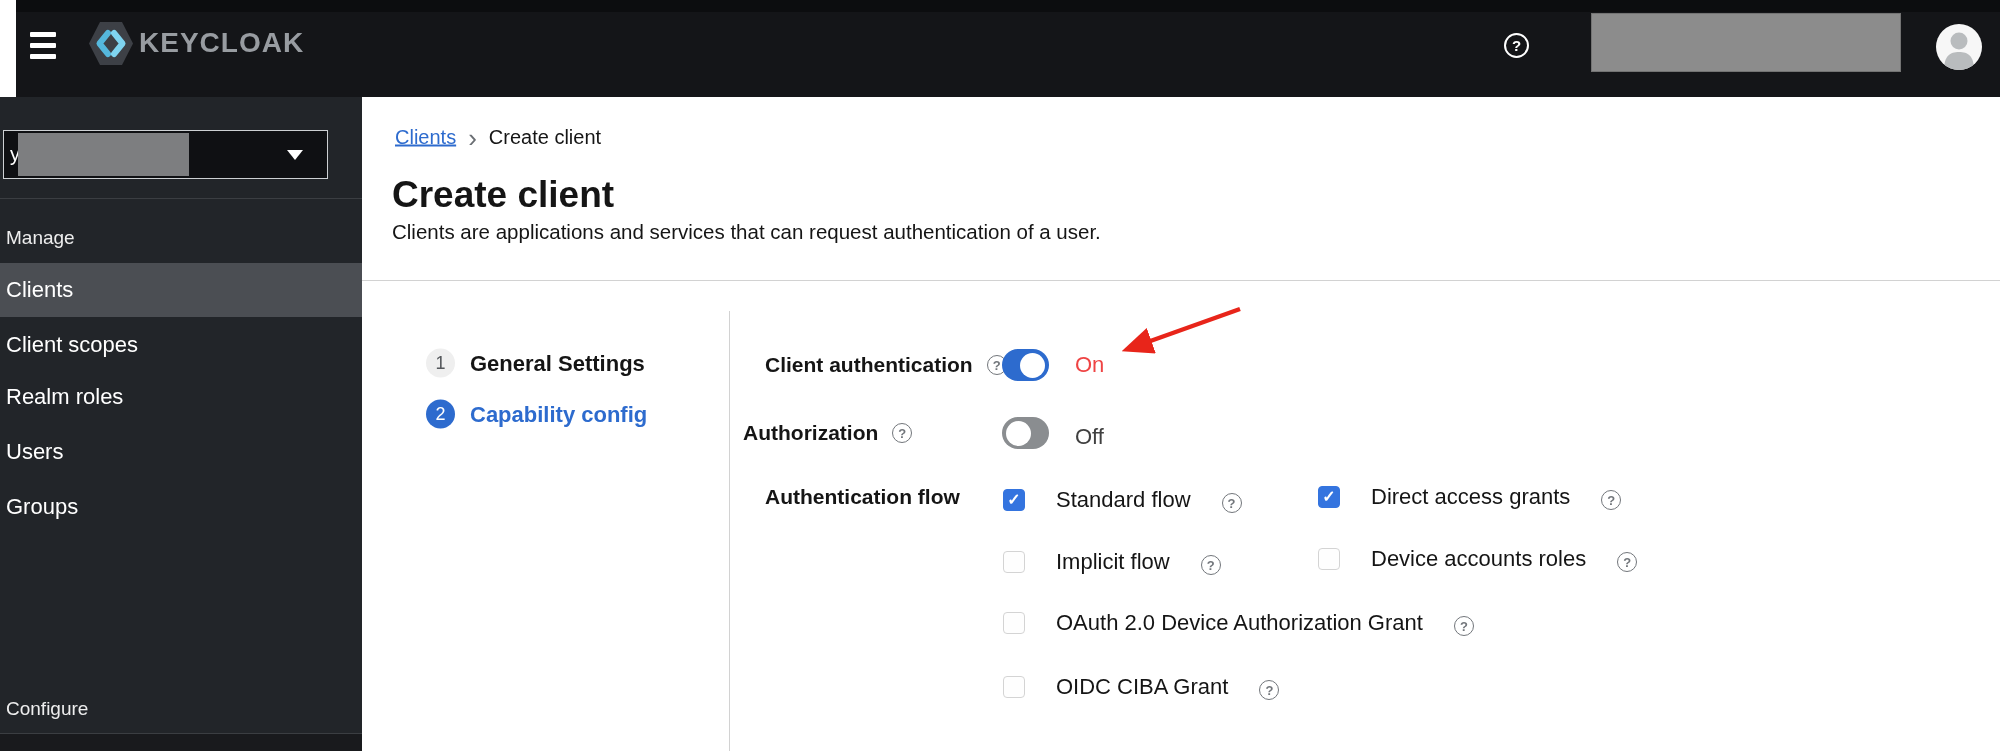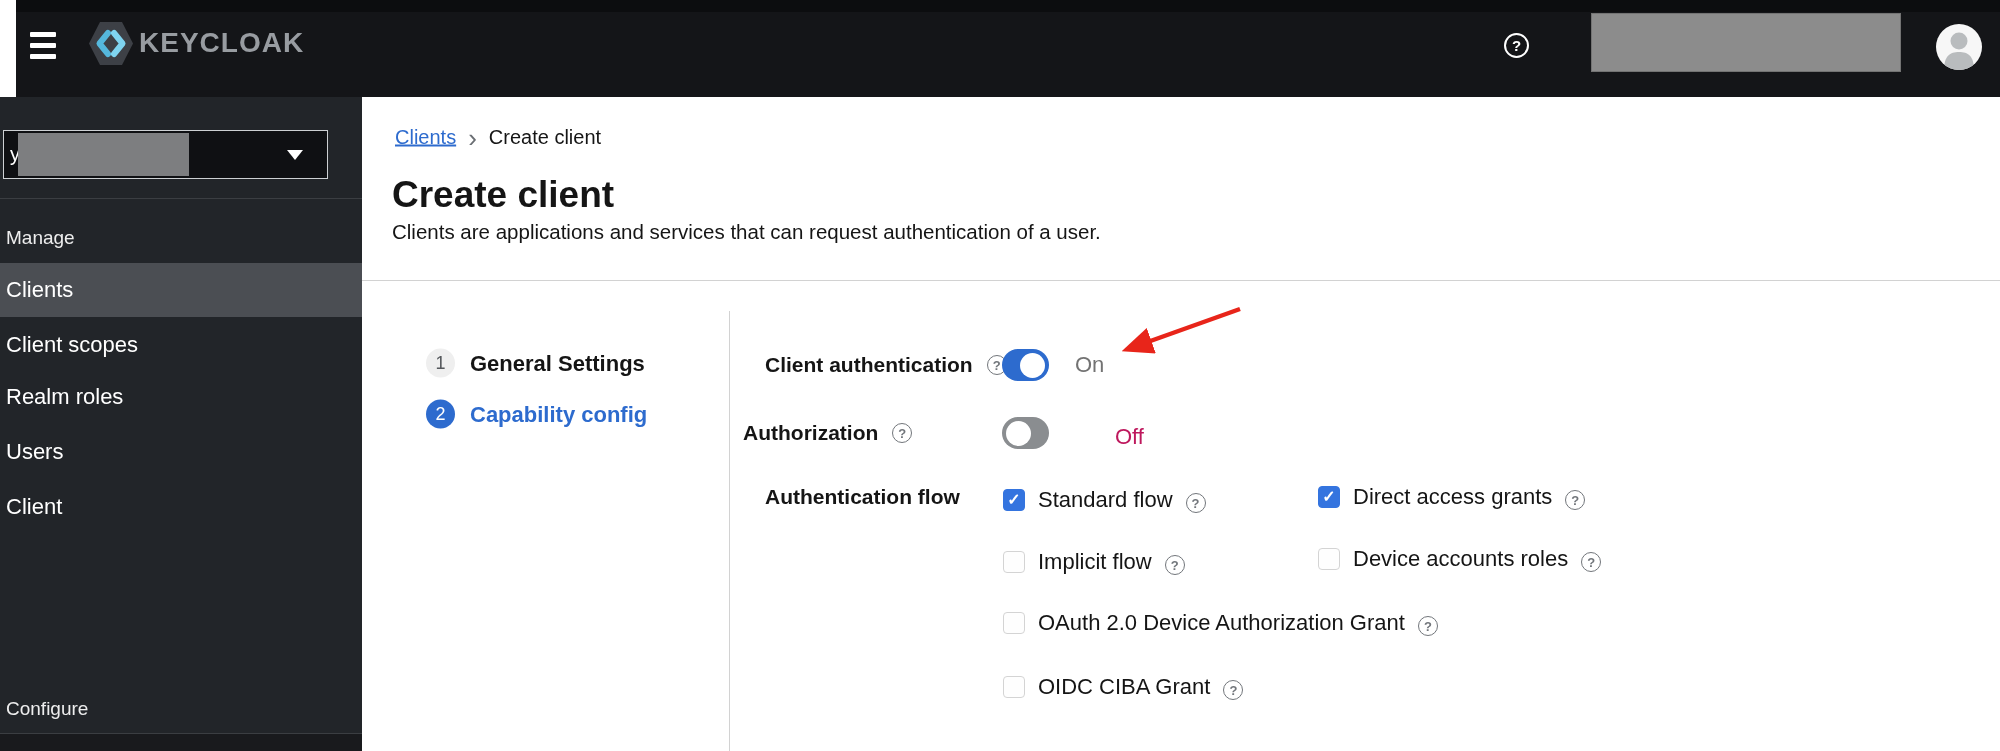--- a/index.html
+++ b/index.html
@@ -61,24 +61,24 @@
   
   .form-label{position:absolute;transform:translateY(-50%);font-size:21px;font-weight:700;color:#151515;
               display:flex;align-items:center;gap:14px;}
   .help{width:20px;height:20px;border-radius:50%;border:1.6px solid #72767b;color:#72767b;
         font-size:13px;font-weight:700;display:inline-flex;align-items:center;justify-content:center;
         box-sizing:border-box;flex:0 0 auto;cursor:pointer;}
   .toggle{position:absolute;width:47px;height:32px;border-radius:16px;background:#8a8d90;cursor:pointer;}
   .toggle .knob{position:absolute;top:3.5px;left:4px;width:25px;height:25px;border-radius:50%;background:#fff;}
   .toggle.on{background:#2d6bce;}
   .toggle.on .knob{left:auto;right:4px;}
-  .toggle-state{position:absolute;transform:translateY(-50%);font-size:22px;color:#737373;}
-  .toggle-state.off{color:#be185d;margin-left:40px;}
-
-  .cb-row{position:absolute;transform:translateY(-50%);display:flex;align-items:center;gap:13px;}
+  .toggle-state{position:absolute;transform:translateY(-50%);font-size:22px;color:#ef4444;}
+  .toggle-state.off{color:#404040;}
+
+  .cb-row{position:absolute;transform:translateY(-50%);display:flex;align-items:center;gap:31px;}
   .cb{width:22px;height:22px;border-radius:4px;border:1.5px solid #d4d4d4;background:#fefefe;
       box-sizing:border-box;flex:0 0 auto;cursor:pointer;display:flex;align-items:center;justify-content:center;}
   .cb.checked{background:#3474df;border-color:#3474df;}
   .cb.checked::after{content:"\2713";color:#fff;font-size:16px;font-weight:700;line-height:1;}
   .cb-label{font-size:22px;color:#151515;cursor:pointer;}
   .cb-row .help{margin-top:6px;}
 
   
   .anno{position:absolute;left:0;top:0;width:2000px;height:751px;pointer-events:none;}
 </style>
@@ -127,21 +127,21 @@
     <div class="nav-item" style="top:248px">
       <span>Client scopes</span>
       </div>
     <div class="nav-item" style="top:300px">
       <span>Realm roles</span>
       </div>
     <div class="nav-item" style="top:355px">
       <span>Users</span>
       </div>
     <div class="nav-item" style="top:410px">
-      <span>Client</span>
+      <span>Groups</span>
       </div>
 
     <div class="nav-section" style="top:612px">Configure</div>
     <div class="side-div2"></div>
     <div class="side-bottom"></div>
   </div>
 
   <div class="main">
     <div class="breadcrumb">
       <span class="bc-link">Clients</span>

